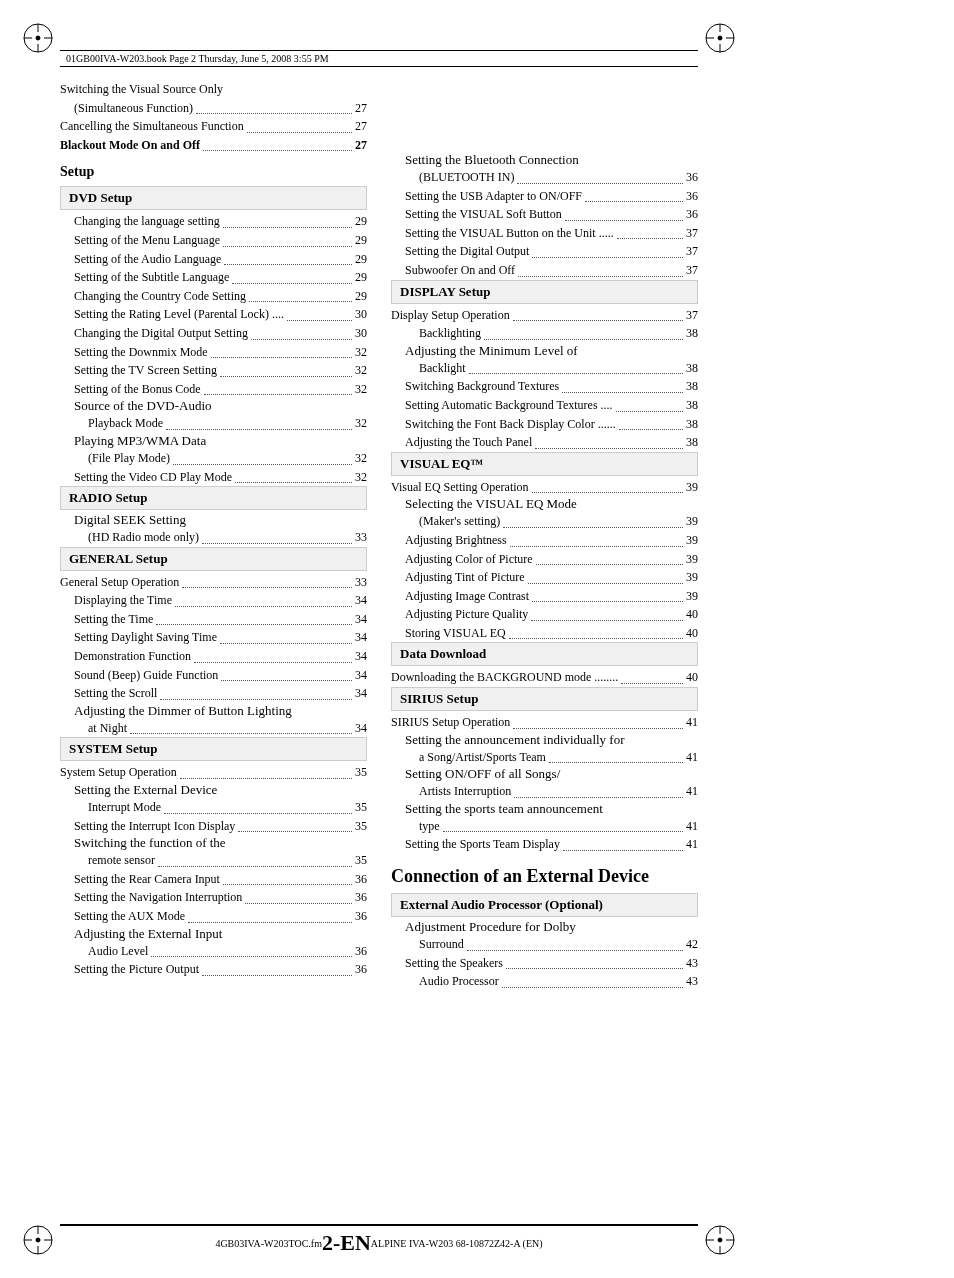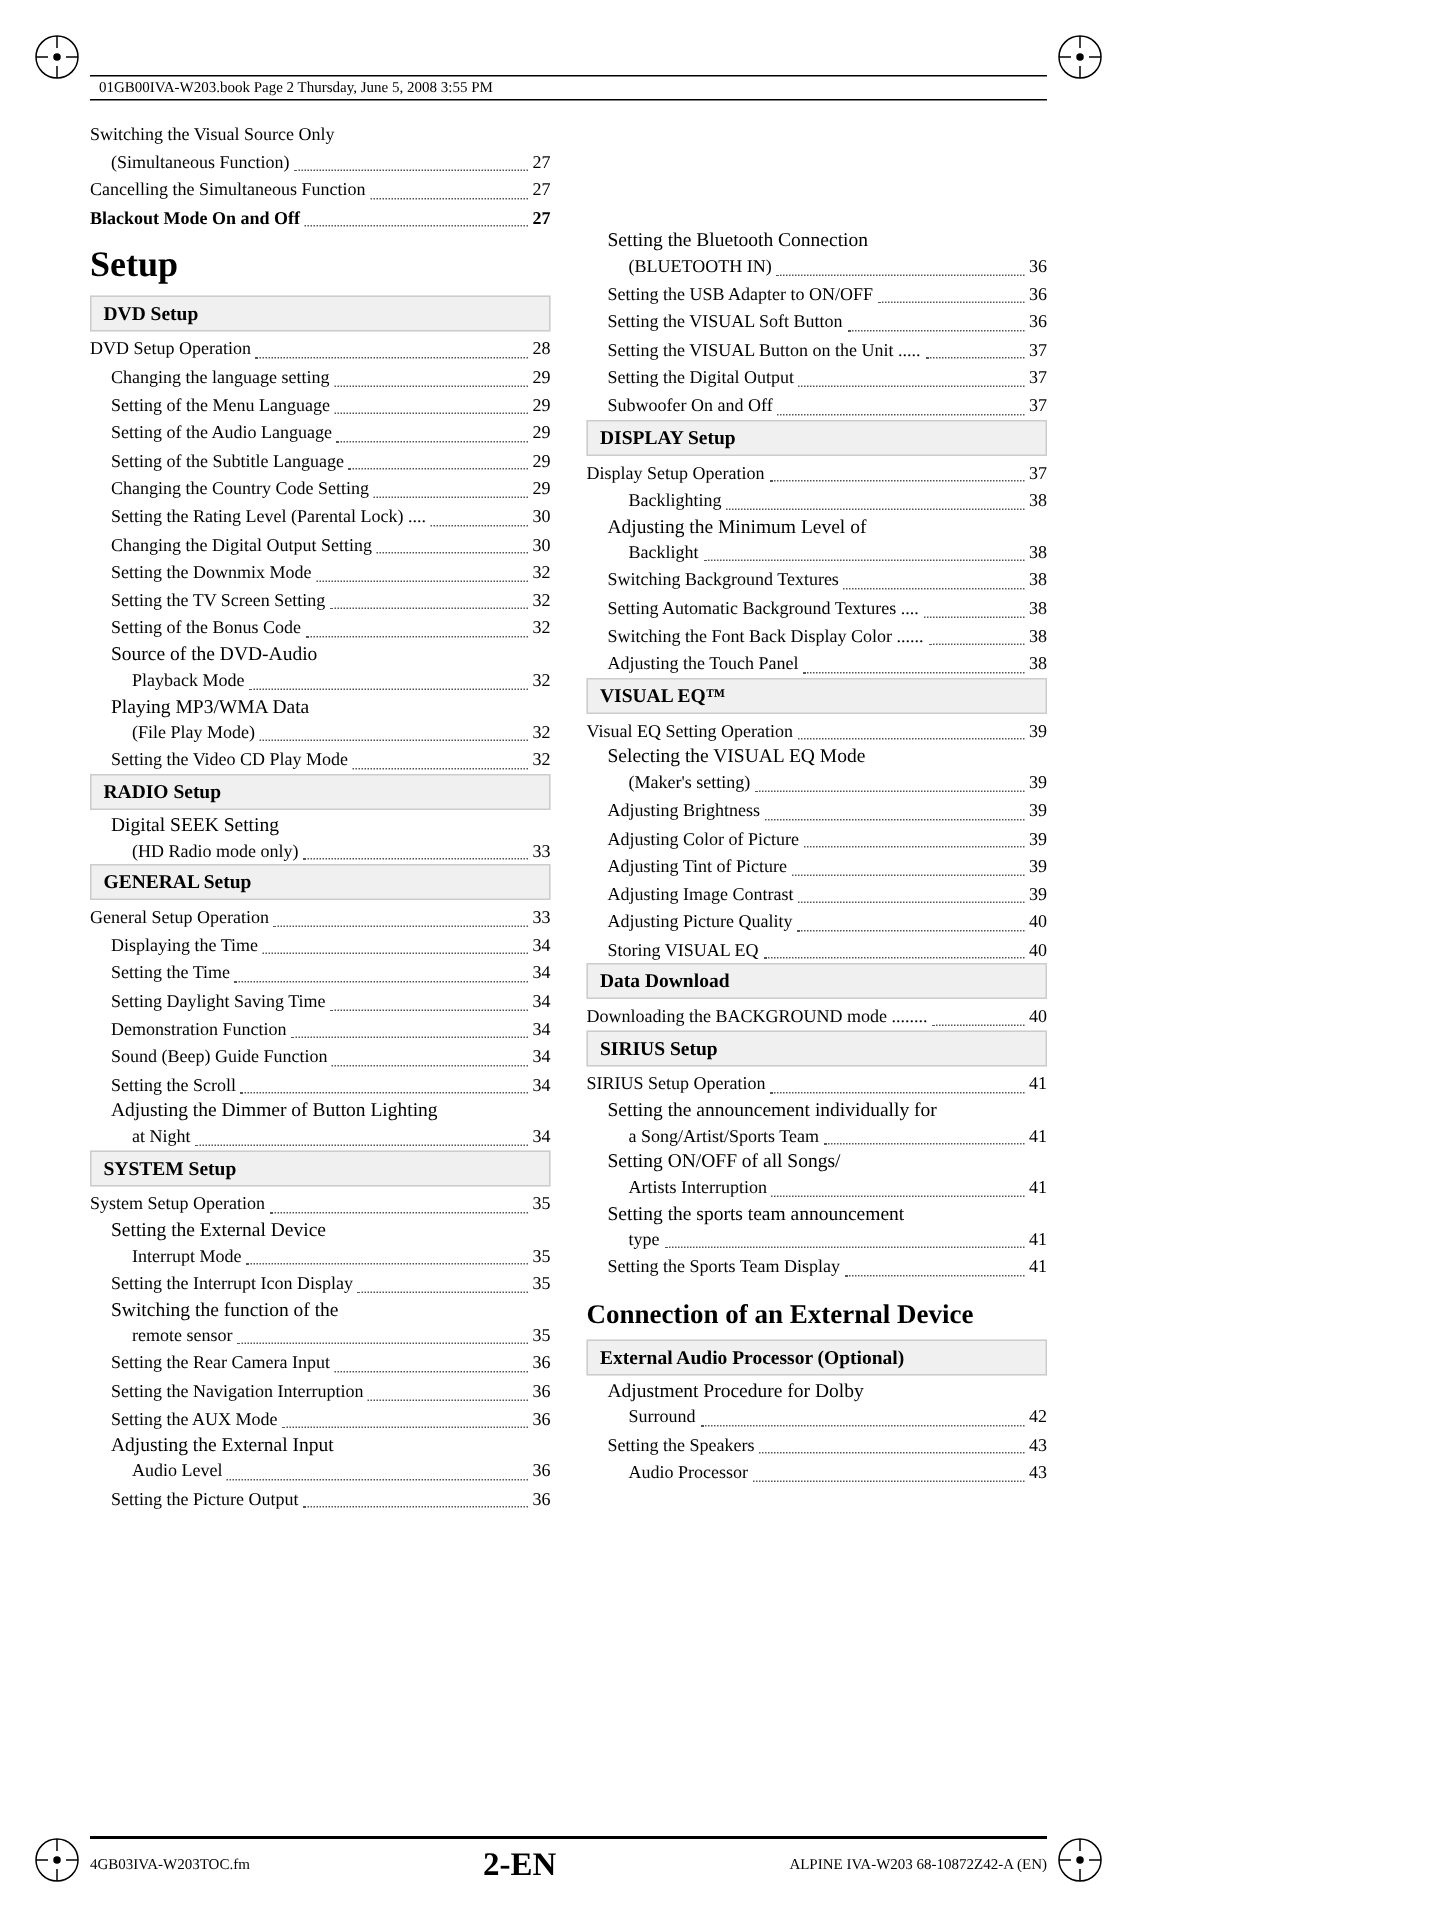--- a/index.html
+++ b/index.html
@@ -46,21 +46,21 @@
     }
 
     
     .footer {
       position: absolute;
       bottom: 22px;
       left: 60px;
       right: 60px;
       border-top: 2px solid #000;
       display: flex;
-      justify-content: space-between;
+      justify-content: center;
       align-items: center;
       padding-top: 4px;
     }
     .footer-page-num {
       font-size: 22px;
       font-weight: bold;
     }
     .footer-model {
       font-size: 10px;
     }
@@ -77,21 +77,21 @@
     
     .two-col {
       display: flex;
       gap: 24px;
     }
     .col-left { flex: 1; }
     .col-right { flex: 1; }
 
     
     .section-heading {
-      font-size: 24px;
+      font-size: 14px;
       font-weight: bold;
       margin: 10px 0 6px 0;
     }
 
     
     .setup-box {
       border: 1px solid #ccc;
       background: #f0f0f0;
       padding: 3px 8px;
       font-size: 13px;
@@ -204,25 +204,20 @@
             <span>Blackout Mode On and Off  </span>
             <span class="dots-fill"></span>
             <span>27</span>
           </div>
         </div>
 
         <div class="section-heading">Setup</div>
 
         <div class="setup-box">DVD Setup</div>
         <div>
-          <div class="dots-row">
-            <span>DVD Setup Operation </span>
-            <span class="dots-fill"></span>
-            <span>28</span>
-          </div>
           <div class="dots-row toc-indent">
             <span>Changing the language setting  </span>
             <span class="dots-fill"></span>
             <span>29</span>
           </div>
           <div class="dots-row toc-indent">
             <span>Setting of the Menu Language  </span>
             <span class="dots-fill"></span>
             <span>29</span>
           </div>

